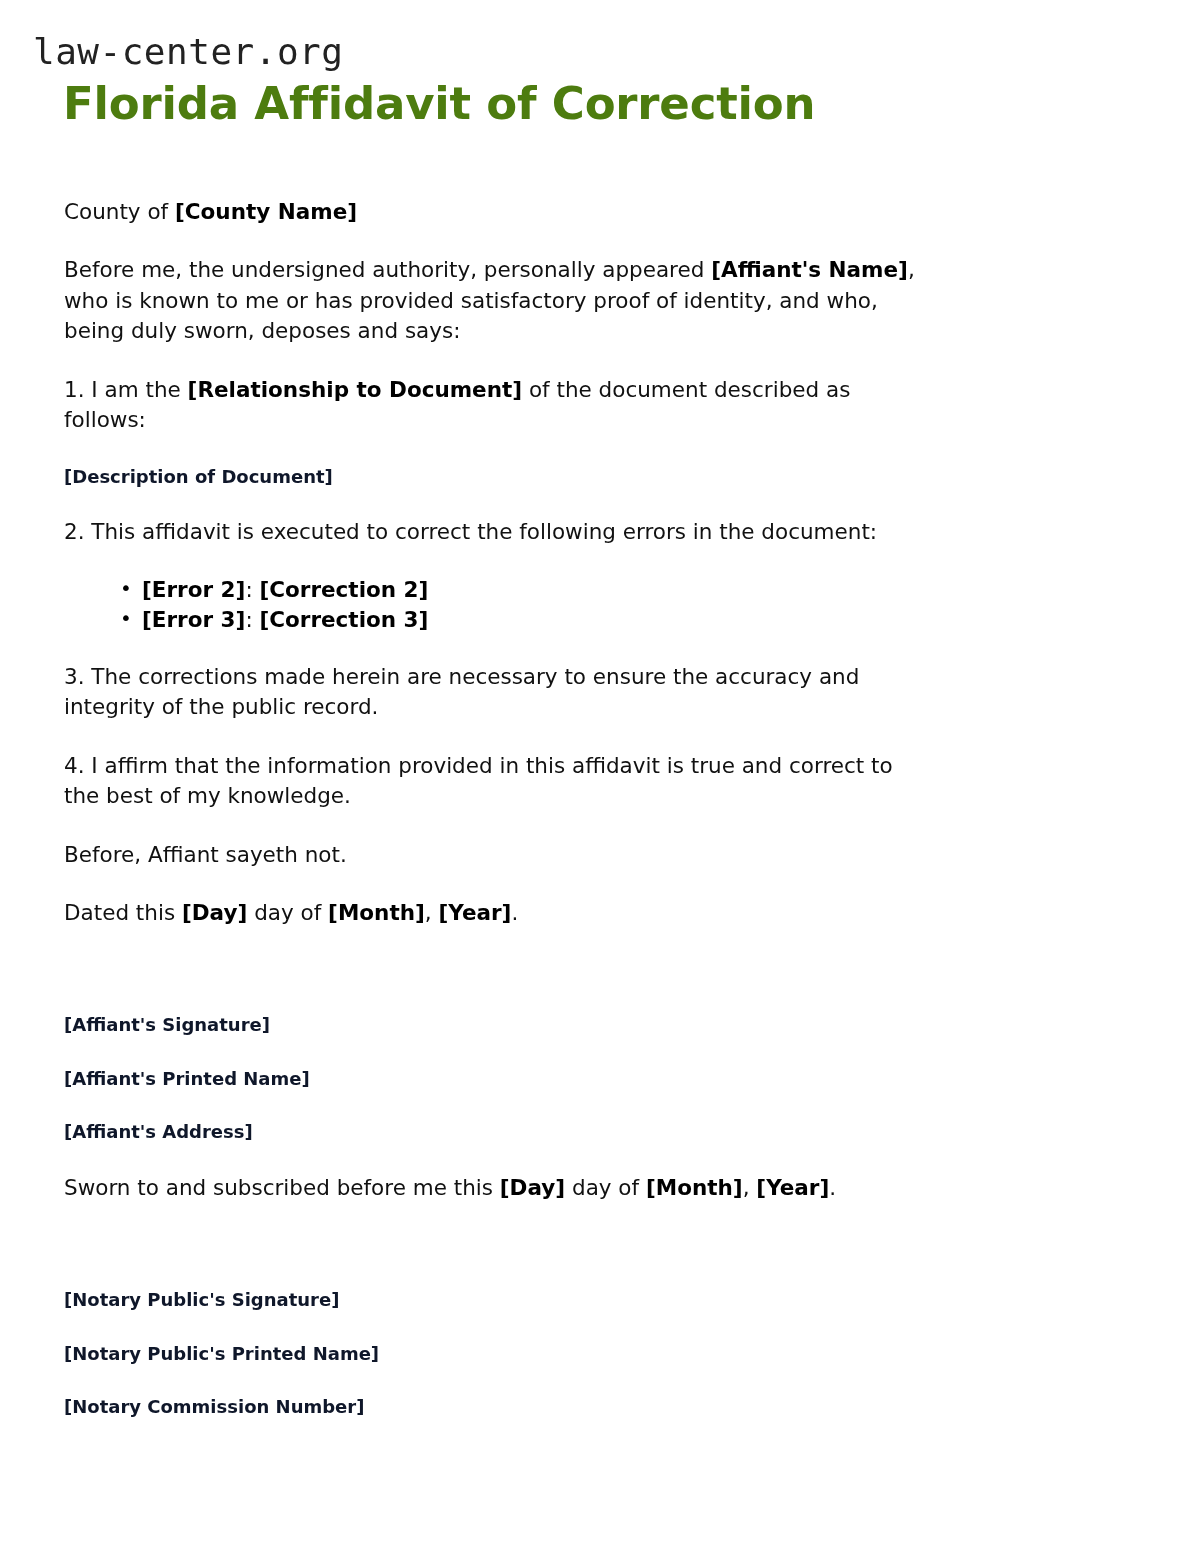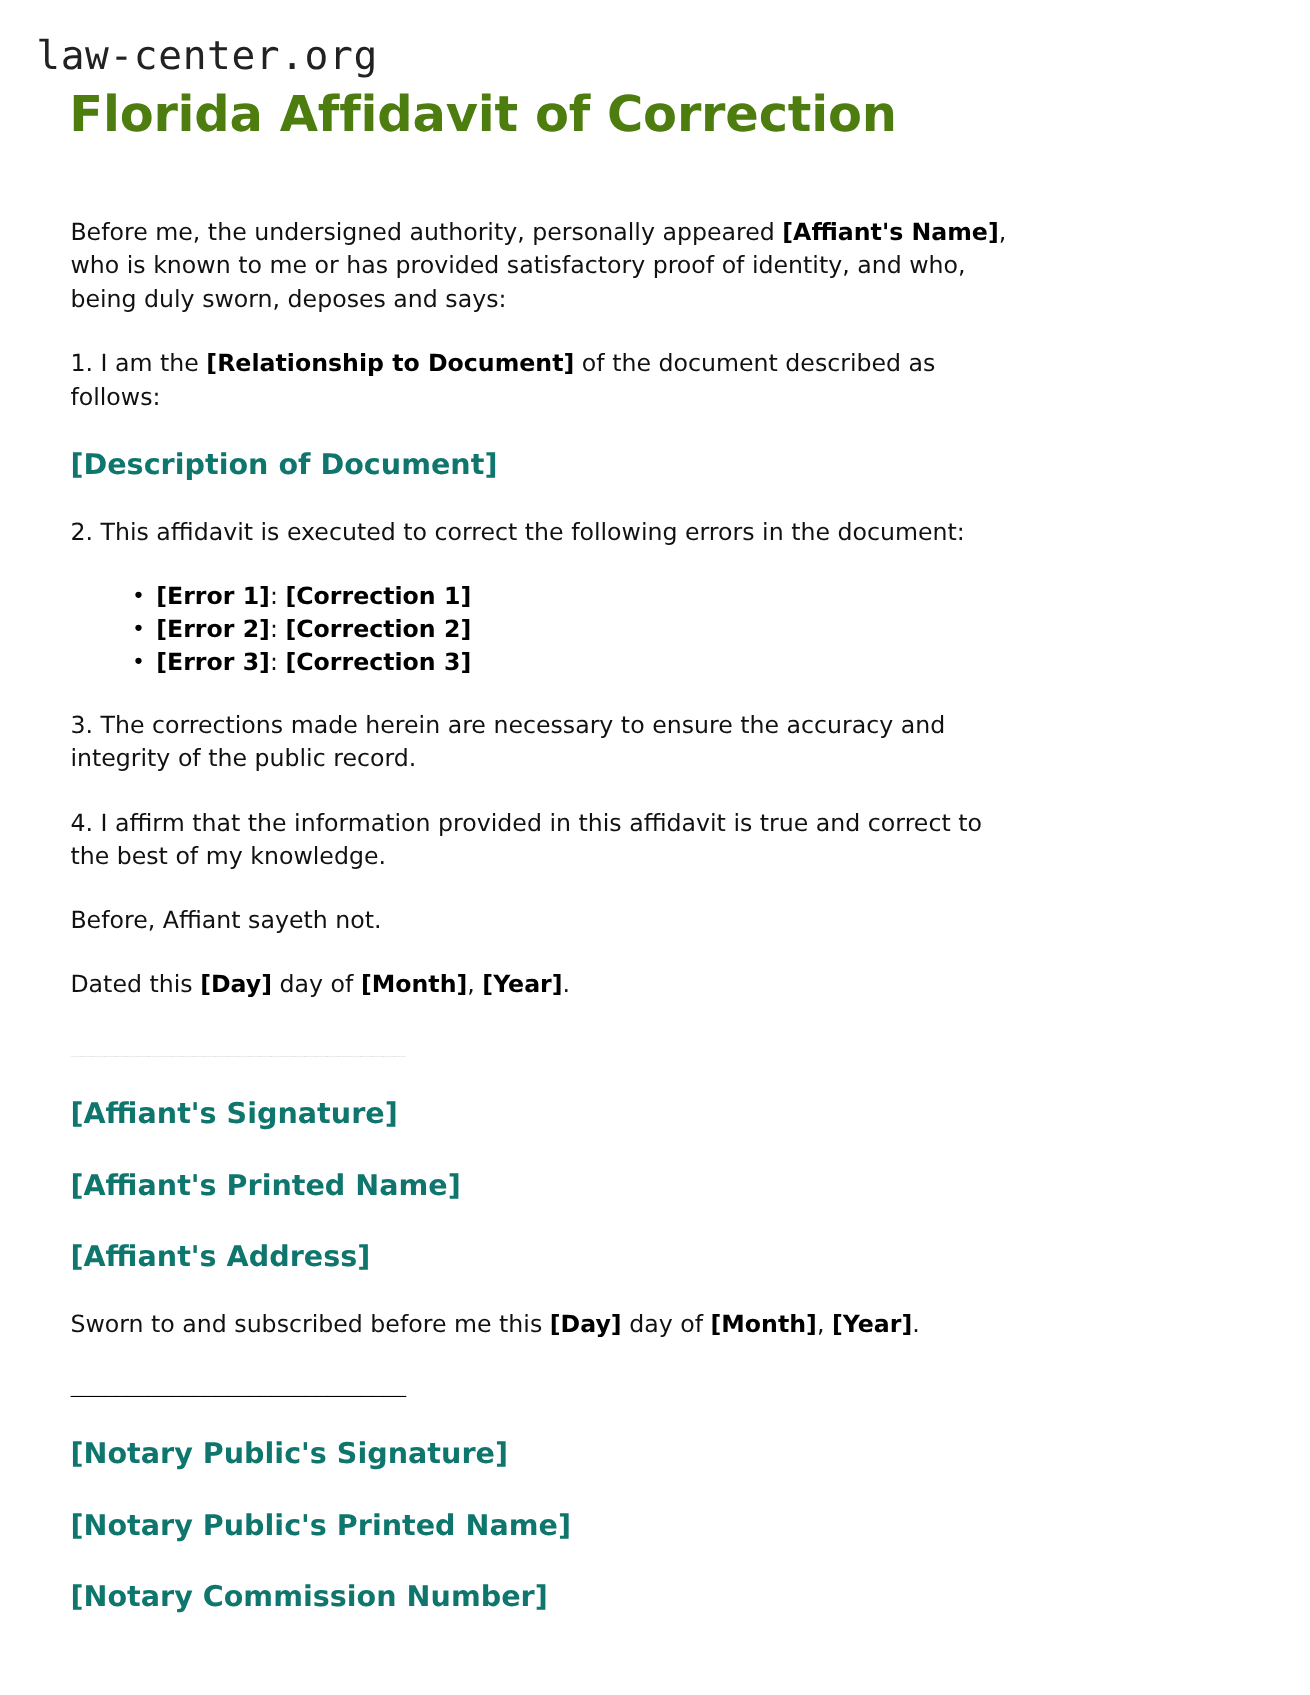--- a/index.html
+++ b/index.html
@@ -92,57 +92,57 @@
     white-space: nowrap;
     overflow: hidden;
     font-weight: 400;
     font-family: "DejaVu Sans", sans-serif;
   }
   .sig-rule.second {
     margin-top: 22px;
     margin-bottom: 34px;
   }
   p.blockline {
-    font-size: 26px;
+    font-size: 18px;
     line-height: 1.42;
     margin: 0 0 28px 0;
     font-weight: 700;
-    color: #0f766e;
+    color: #0f172a;
   }
 </style>
 </head>
 <body>
 
 <div class="page">
 
   <div class="header">
     <div class="site-logo">law-center.org</div>
     <h1 class="doc-title">Florida Affidavit of Correction</h1>
   </div>
 
   <div class="content">
 
 
+    <p class="para">
+      <span>County of </span><b>[County Name]</b>
+    </p>
 
     <p class="para">
       <span>Before me, the undersigned authority, personally appeared </span><b>[Affiant's Name]</b><span>, who is known to me or has provided satisfactory proof of identity, and who, being duly sworn, deposes and says:</span>
     </p>
 
     <p class="para">
       <span>1. I am the </span><b>[Relationship to Document]</b><span> of the document described as follows:</span>
     </p>
 
     <p class="blockline">[Description of Document]</p>
 
     <p class="para">2. This affidavit is executed to correct the following errors in the document:</p>
 
     <ul class="error-list">
-      <li>
-        <b>[Error 1]</b><span>: </span><b>[Correction 1]</b>
-      </li>
       <li>
         <b>[Error 2]</b><span>: </span><b>[Correction 2]</b>
       </li>
       <li>
         <b>[Error 3]</b><span>: </span><b>[Correction 3]</b>
       </li>
     </ul>
 
     <p class="para">3. The corrections made herein are necessary to ensure the accuracy and integrity of the public record.</p>
 

